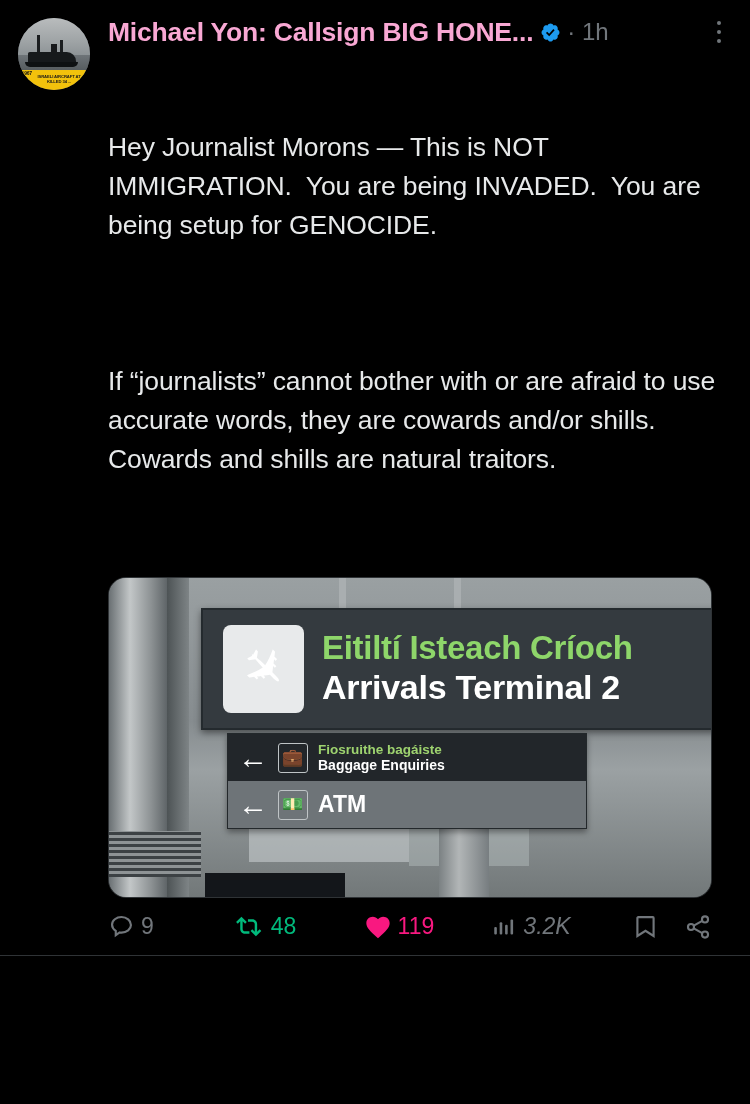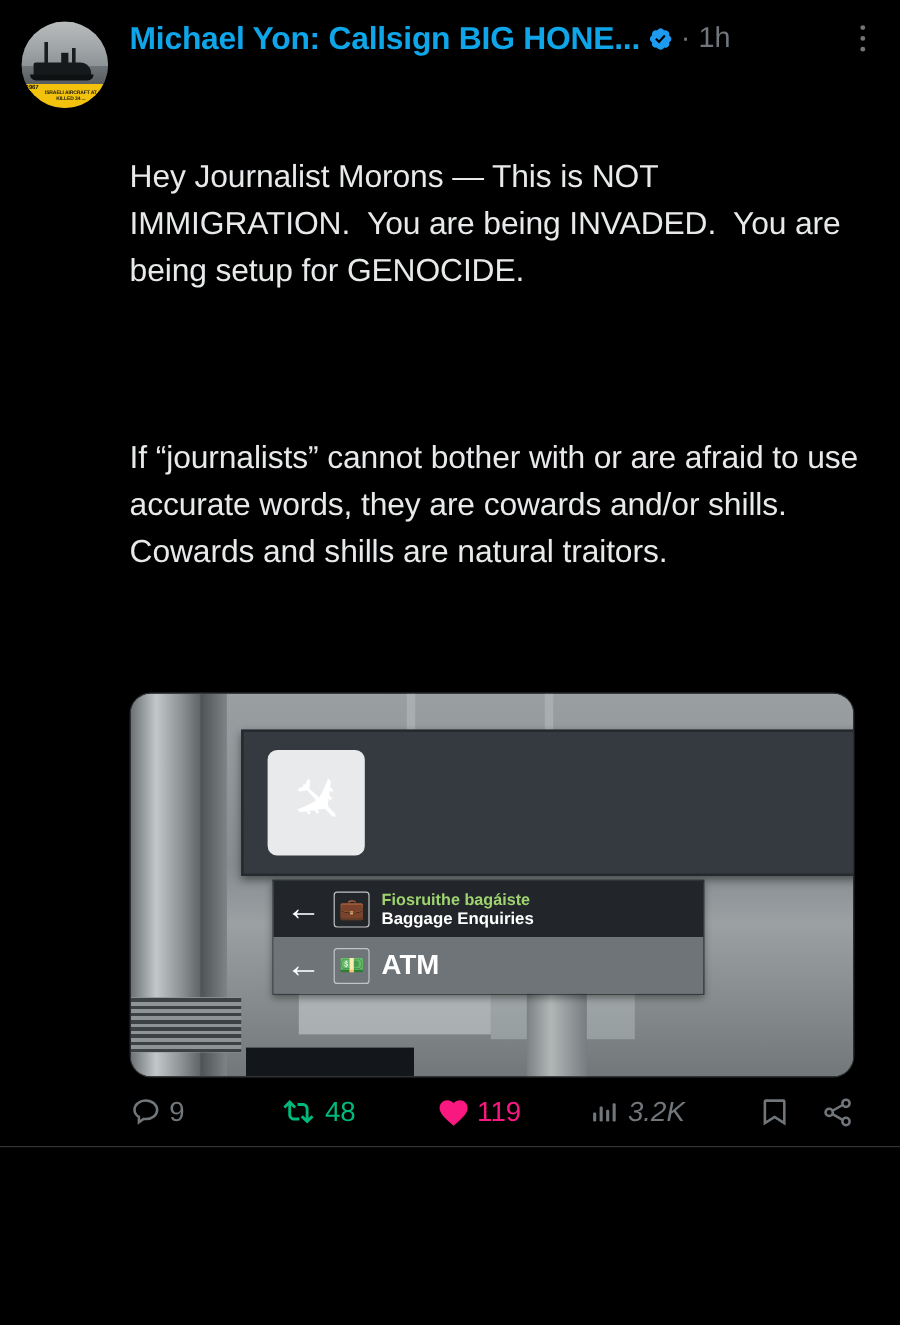--- a/index.html
+++ b/index.html
@@ -72,21 +72,21 @@
   .av-cap1 { font-size: 4.2px; font-weight: bold; color: #1a1a1a; letter-spacing: -0.1px; line-height: 1; margin-left: 14%; }
   .av-cap2 { font-size: 4.2px; font-weight: bold; color: #1a1a1a; letter-spacing: -0.1px; line-height: 1; margin-left: 14%; }
 
   
   .content { flex: 1; min-width: 0; padding-left: 18px; }
   .namerow {
     display: flex; align-items: center;
     gap: 0; height: 36px;
   }
   .dispname {
-    font-size: 26.5px; font-weight: bold; color: #0ea5e9;
+    font-size: 26.5px; font-weight: bold; color: #f9a8d4;
     white-space: nowrap; letter-spacing: -0.2px;
   }
   .badge {
     width: 21px; height: 21px; flex: 0 0 21px;
     margin-left: 7px; position: relative;
   }
   .badge svg { display: block; }
   .meta {
     font-size: 24px; color: #71767b;
     margin-left: 6px; white-space: nowrap;
@@ -283,20 +283,24 @@
             <div class="pipe1"></div>
             <div class="pipe2"></div>
             <div class="col-left"></div>
             <div class="col-left2"></div>
             <div class="ribbed"></div>
             <div class="floor-dark"></div>
 
             <div class="sign-main">
               <div class="plane-box">
                 <span class="plane-glyph">✈</span>
+              </div>
+              <div class="sign-txt">
+                <div class="sign-ga">Eitiltí Isteach Críoch</div>
+                <div class="sign-en">Arrivals Terminal 2</div>
               </div>
             </div>
 
             <div class="sign-sub">
               <div class="sub-row a">
                 <span class="sub-arrow">←</span>
                 <span class="sub-ico">💼</span>
                 <span>
                   <span class="sub-ga" style="display:block">Fiosruithe bagáiste</span>
                   <span class="sub-en" style="display:block">Baggage Enquiries</span>

